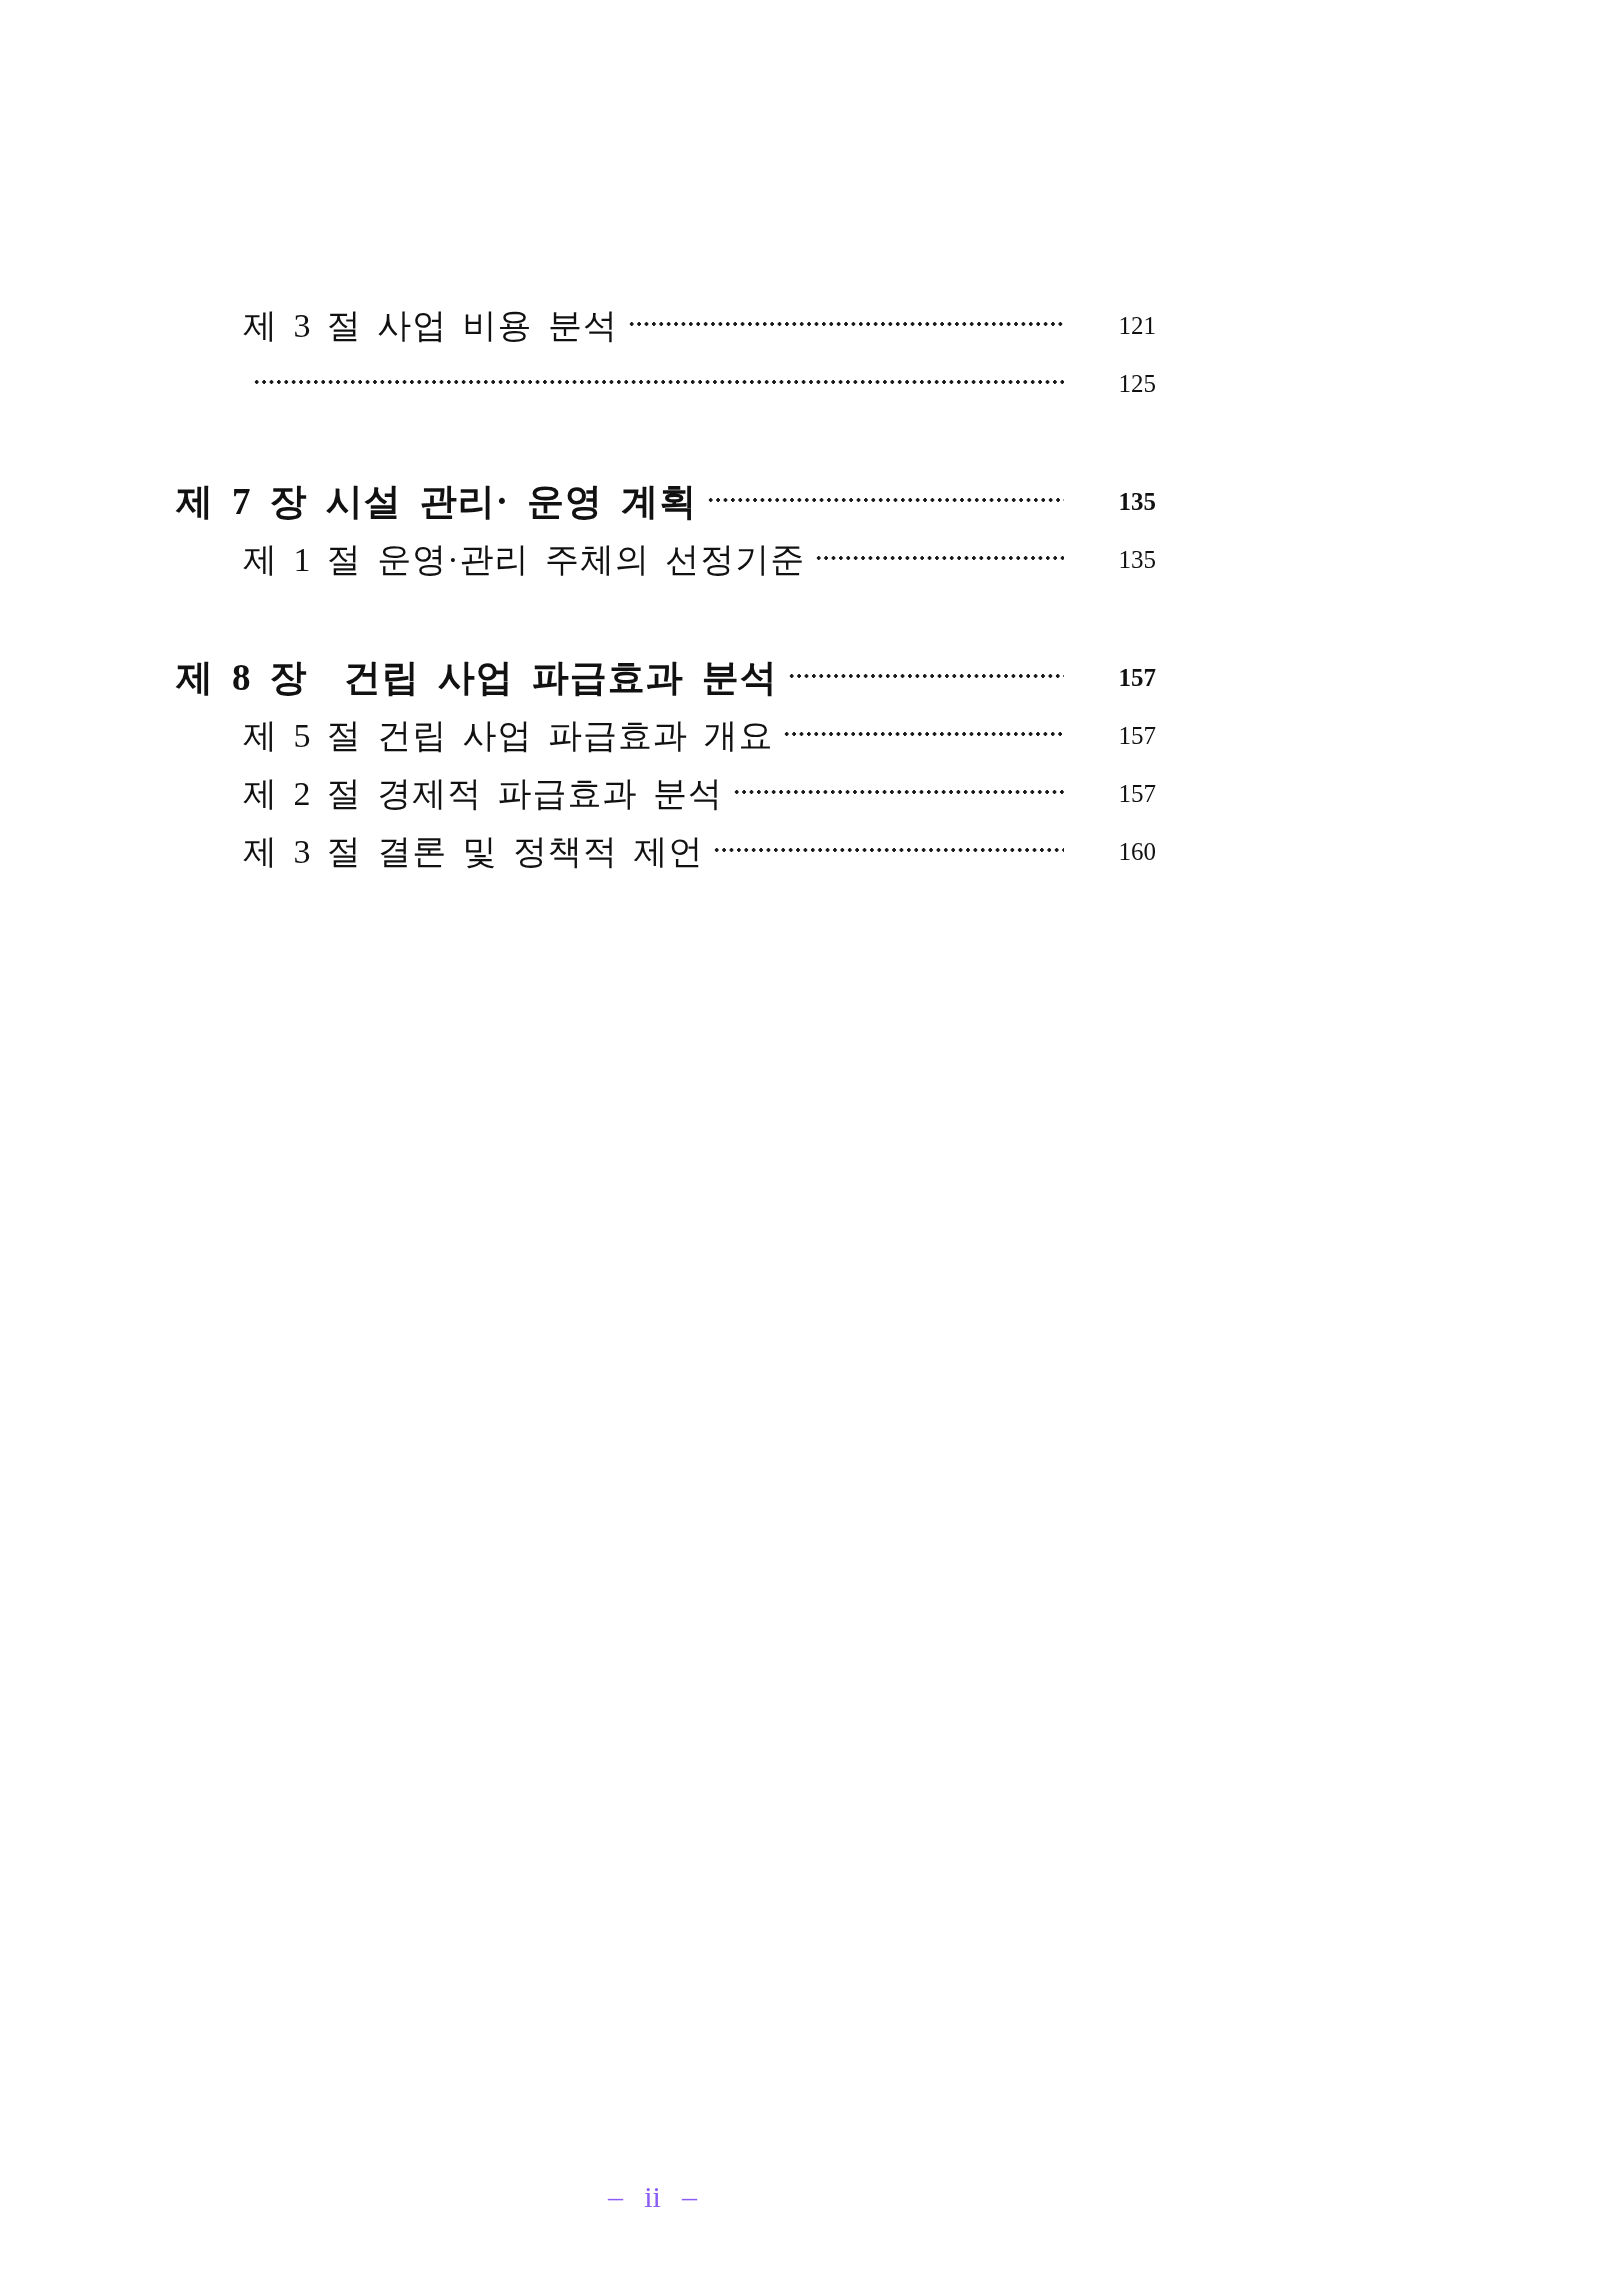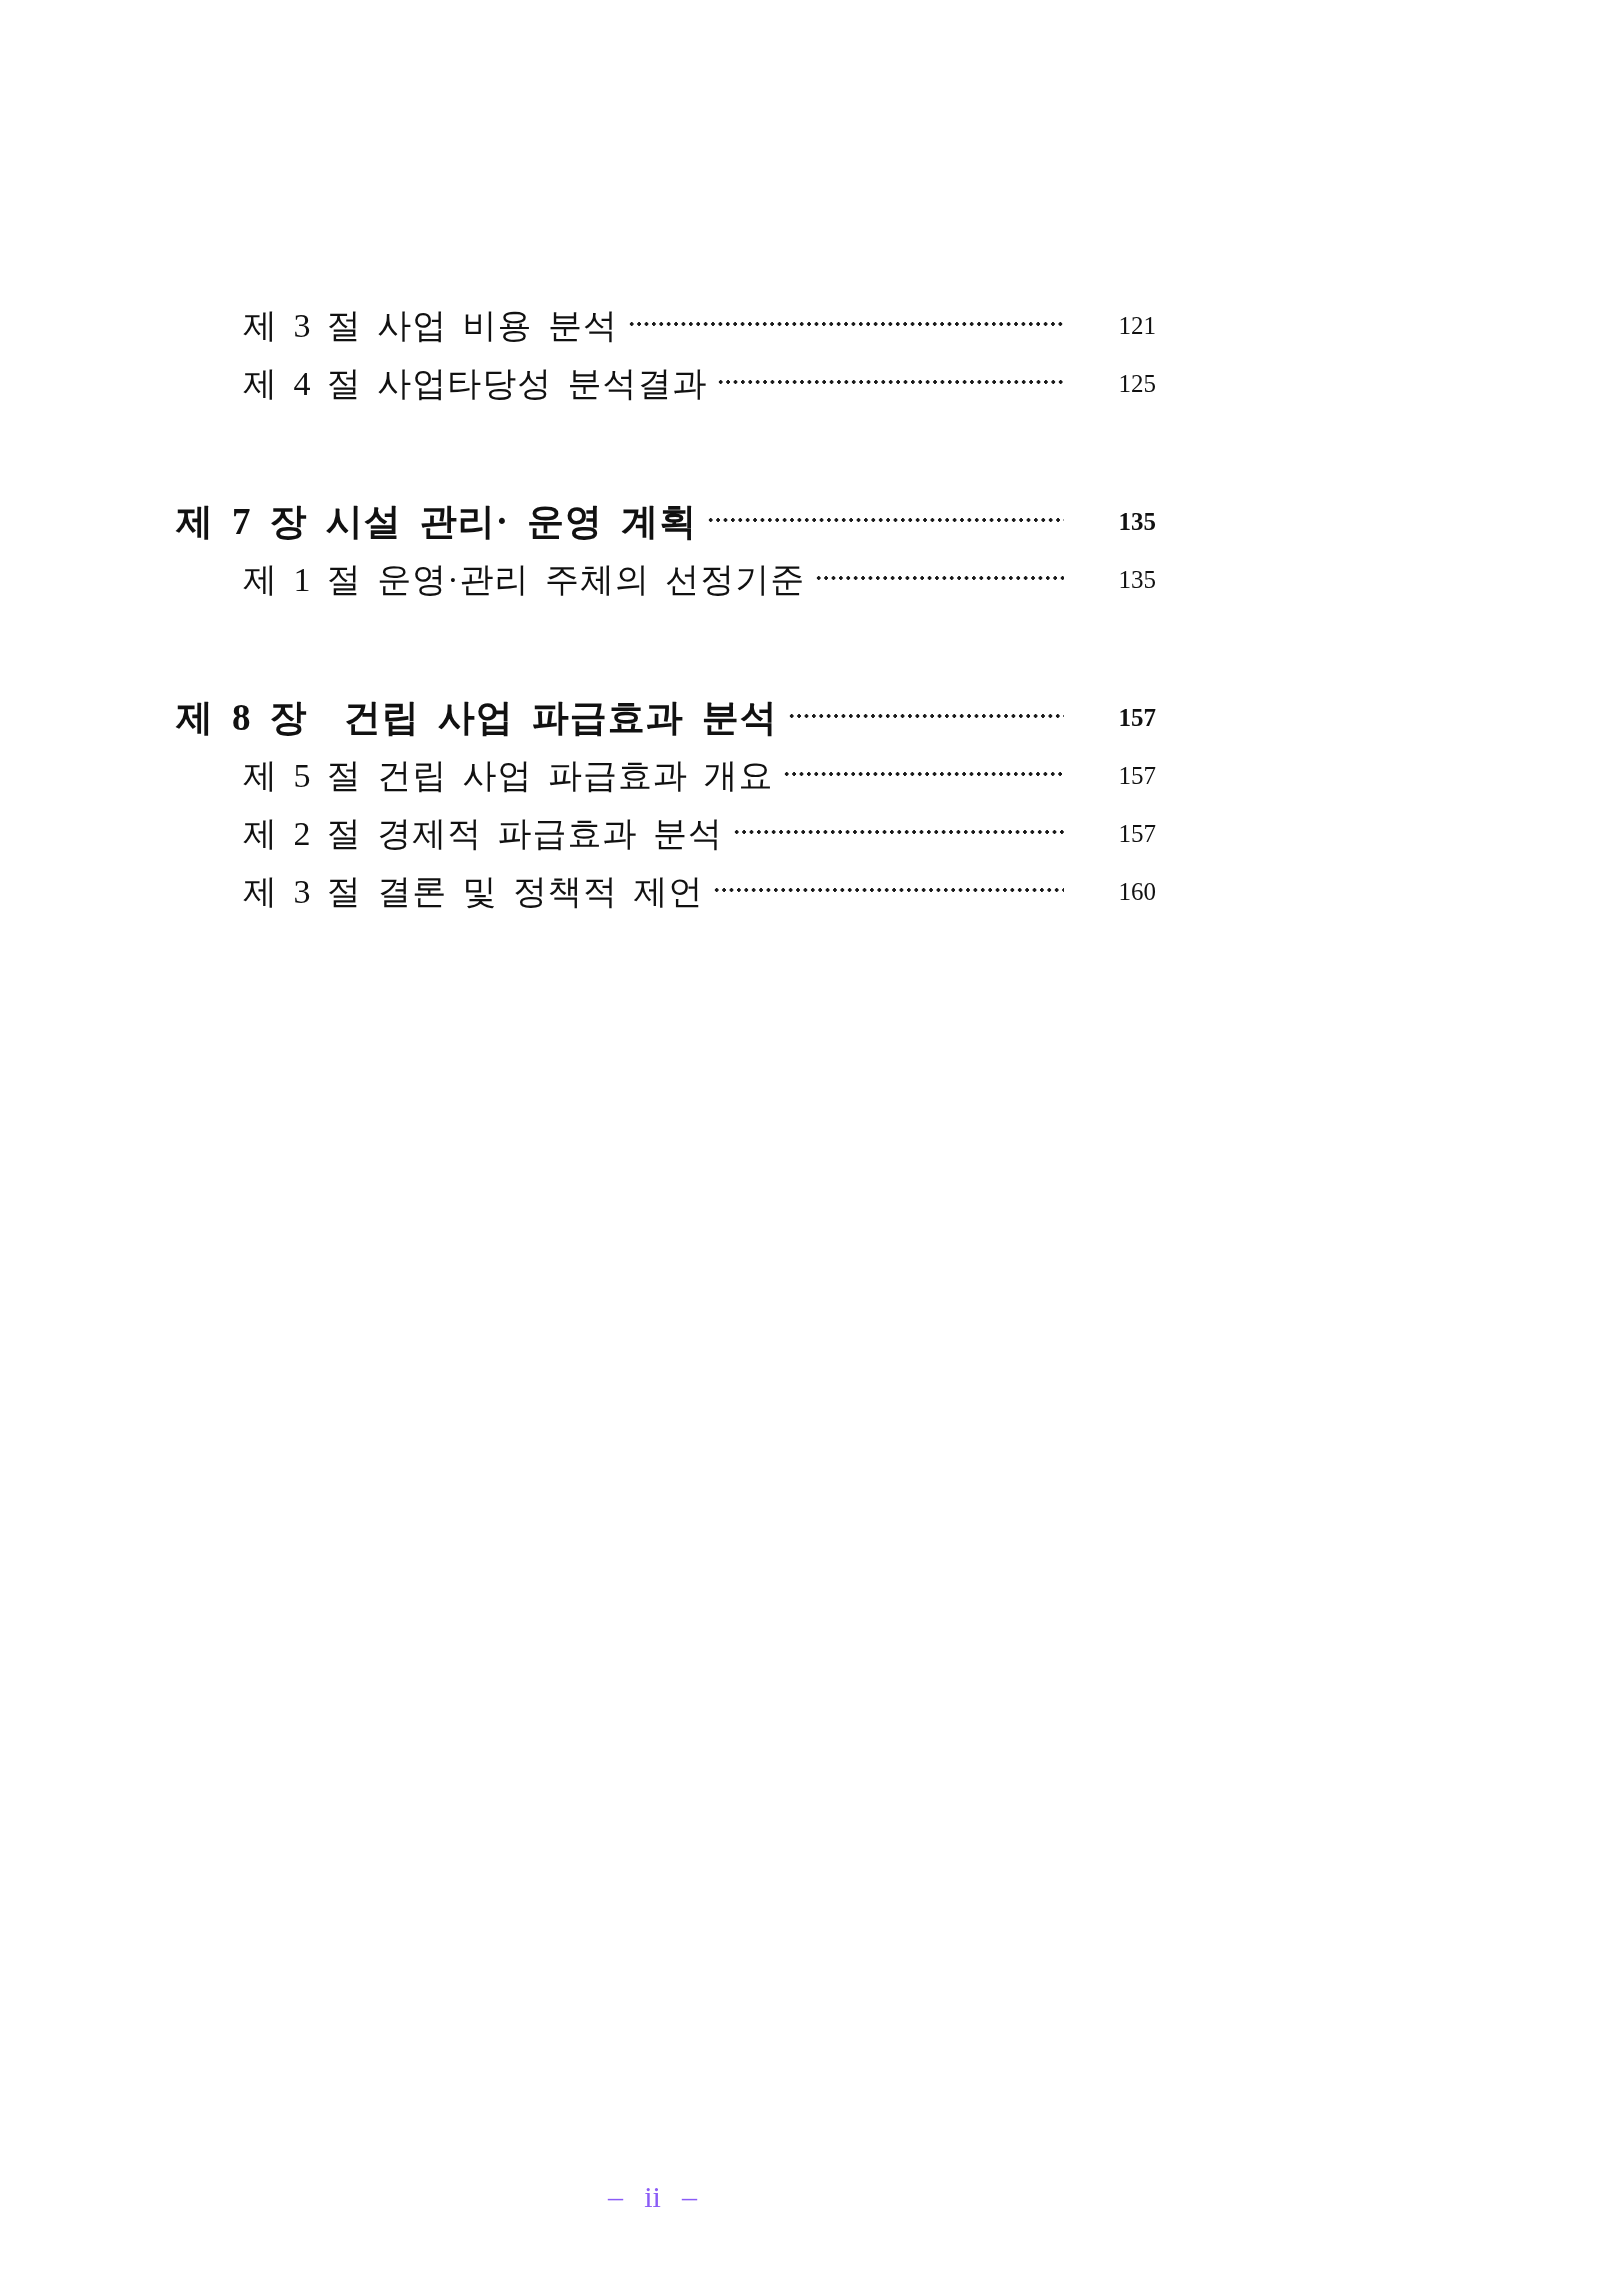--- a/index.html
+++ b/index.html
@@ -24,21 +24,21 @@
   }
   .entry {
     display: flex;
     align-items: center;
     height: 58px;
   }
   .entry.section {
     padding-left: 67px;
   }
   .entry.chapter {
-    margin-top: 80px;
+    margin-top: 60px;
     font-weight: bold;
   }
   .entry-title {
     white-space: pre;
     font-size: 34px;
     letter-spacing: 1px;
     word-spacing: 5.9px;
     flex: 0 0 auto;
   }
   .entry.chapter .entry-title {
@@ -82,21 +82,20 @@
 
   <div class="toc">
 
     <div class="entry section">
       <span class="entry-title">제 3 절 사업 비용 분석</span>
       <span class="dot-leader"></span>
       <span class="page-num">121</span>
     </div>
 
     <div class="entry section">
-      <span class="entry-title">제 4 절 사업타당성 분석결과</span>
       <span class="dot-leader"></span>
       <span class="page-num">125</span>
     </div>
 
     <div class="entry chapter">
       <span class="entry-title">제 7 장 시설 관리· 운영 계획</span>
       <span class="dot-leader"></span>
       <span class="page-num">135</span>
     </div>
 

